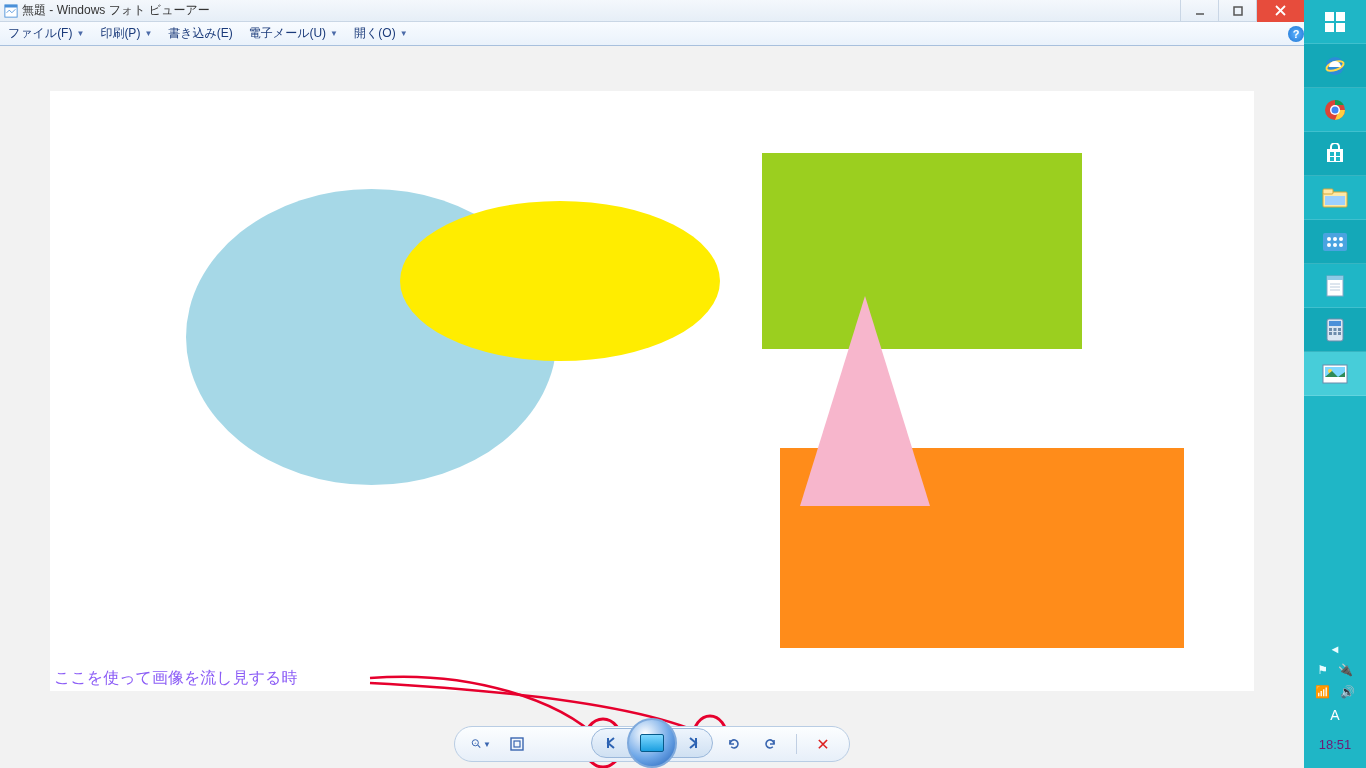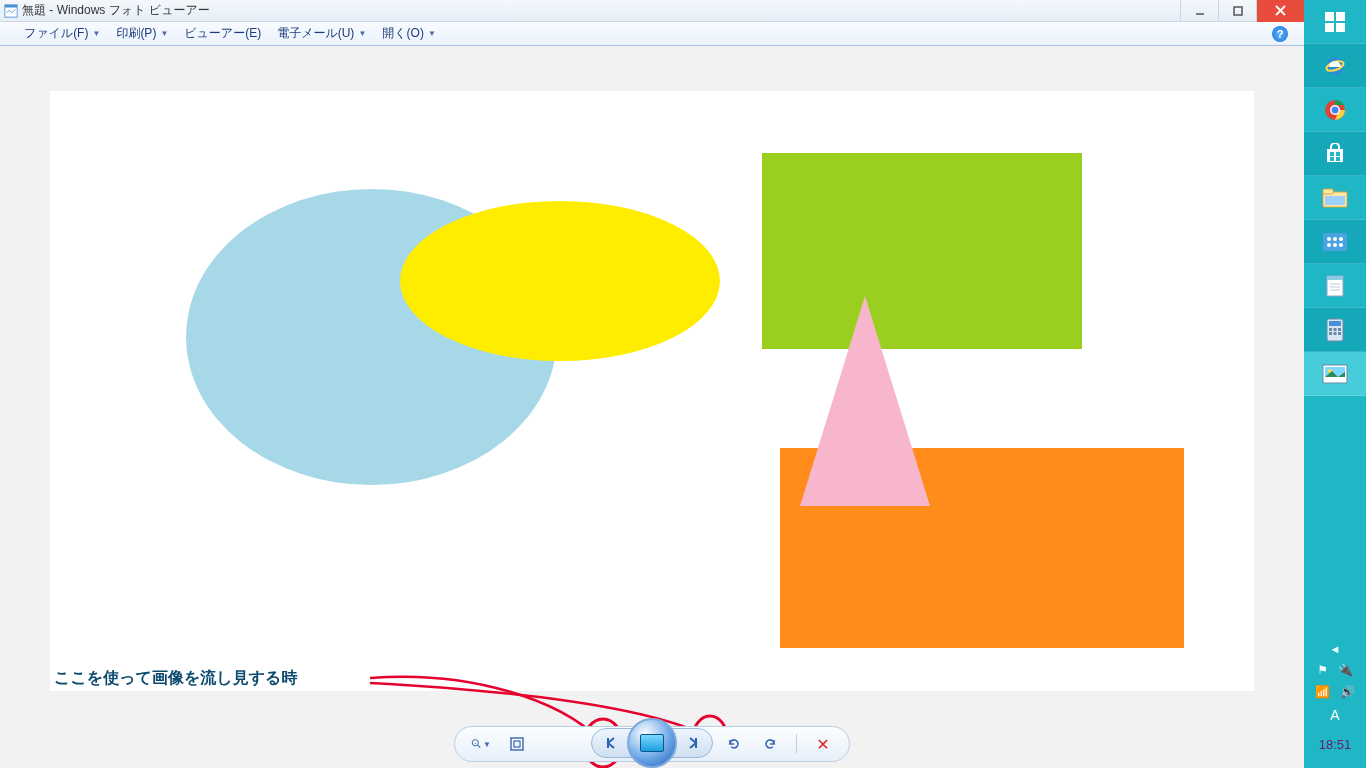--- a/index.html
+++ b/index.html
@@ -12,21 +12,21 @@
   .app-icon { width: 22px; height: 22px; display:flex; align-items:center; justify-content:center; }
   .title-text { flex:1; text-align:left; font-size:12px; color:#333; }
   .win-buttons { display:flex; height:22px; }
   .win-btn { width:38px; height:22px; display:flex; align-items:center; justify-content:center;
              border-left:1px solid #c9d6e5; color:#555; cursor:default; }
   .win-btn.close { background:#e74c3c; color:#fff; width:48px; }
 
   
   .menubar { position:absolute; left:0; top:22px; width:1304px; height:24px;
              background:linear-gradient(#f8fbff,#eaf2fb); border-bottom:1px solid #a8c0dd;
-             display:flex; align-items:center; padding:0 16px; font-size:12px; color:#1a3a7a; }
+             display:flex; align-items:center; padding:0 0; font-size:12px; color:#1a3a7a; }
   .menu-item { padding:2px 8px; display:flex; align-items:center; gap:4px; cursor:default; }
   .menu-item .tri { font-size:8px; color:#4b6aa8; }
   .help-icon { margin-left:auto; width:16px; height:16px; border-radius:50%;
                background:radial-gradient(#5cb2ff,#1e74d2); color:#fff;
                display:flex; align-items:center; justify-content:center; font-size:11px; font-weight:bold; }
 
   
   .canvas-wrap { position:absolute; left:0; top:46px; width:1304px; height:722px;
                  background:#f2f2f2; }
   .canvas { position:absolute; left:50px; top:45px; width:1204px; height:600px; background:#fff; }
@@ -35,21 +35,21 @@
                   background:#a6d8e7; border-radius:50%; }
   .ellipse-yellow { position:absolute; left:350px; top:110px; width:320px; height:160px;
                     background:#ffed00; border-radius:50%; }
   .rect-green { position:absolute; left:712px; top:62px; width:320px; height:196px; background:#9bcf1f; }
   .tri-pink { position:absolute; left:750px; top:205px; width:0; height:0;
               border-left:65px solid transparent; border-right:65px solid transparent;
               border-bottom:210px solid #f7b6cc; z-index:2; }
   .rect-orange { position:absolute; left:730px; top:357px; width:404px; height:200px; background:#ff8c1a; }
 
   
-  .anno-text { position:absolute; left:54px; top:668px; font-size:16px; font-weight:bold; color:#0c4a6e; }
+  .anno-text { position:absolute; left:54px; top:668px; font-size:16px; font-weight:normal; color:#8b5cf6; }
   .anno-svg { position:absolute; left:0; top:0; width:1304px; height:768px; pointer-events:none; }
 
   
   .bottom-bar { position:absolute; left:454px; top:726px; width:396px; height:36px;
                 border:1px solid #b9cde4; border-radius:18px;
                 background:linear-gradient(#fcfeff,#e7eff9);
                 display:flex; align-items:center; justify-content:space-between;
                 padding:0 16px; z-index:5; }
   .bb-group { display:flex; align-items:center; gap:16px; }
   .bb-btn { width:20px; height:20px; display:flex; align-items:center; justify-content:center;
@@ -120,21 +120,21 @@
 <div class="menubar">
   <div class="menu-item">
       <span>ファイル(F)</span>
       <span class="tri">▼</span>
     </div>
   <div class="menu-item">
       <span>印刷(P)</span>
       <span class="tri">▼</span>
     </div>
   <div class="menu-item">
-      <span>ビューアー(E)</span>
+      <span>書き込み(E)</span>
     </div>
   <div class="menu-item">
       <span>電子メール(U)</span>
       <span class="tri">▼</span>
     </div>
   <div class="menu-item">
       <span>開く(O)</span>
       <span class="tri">▼</span>
     </div>
   <div class="help-icon">

